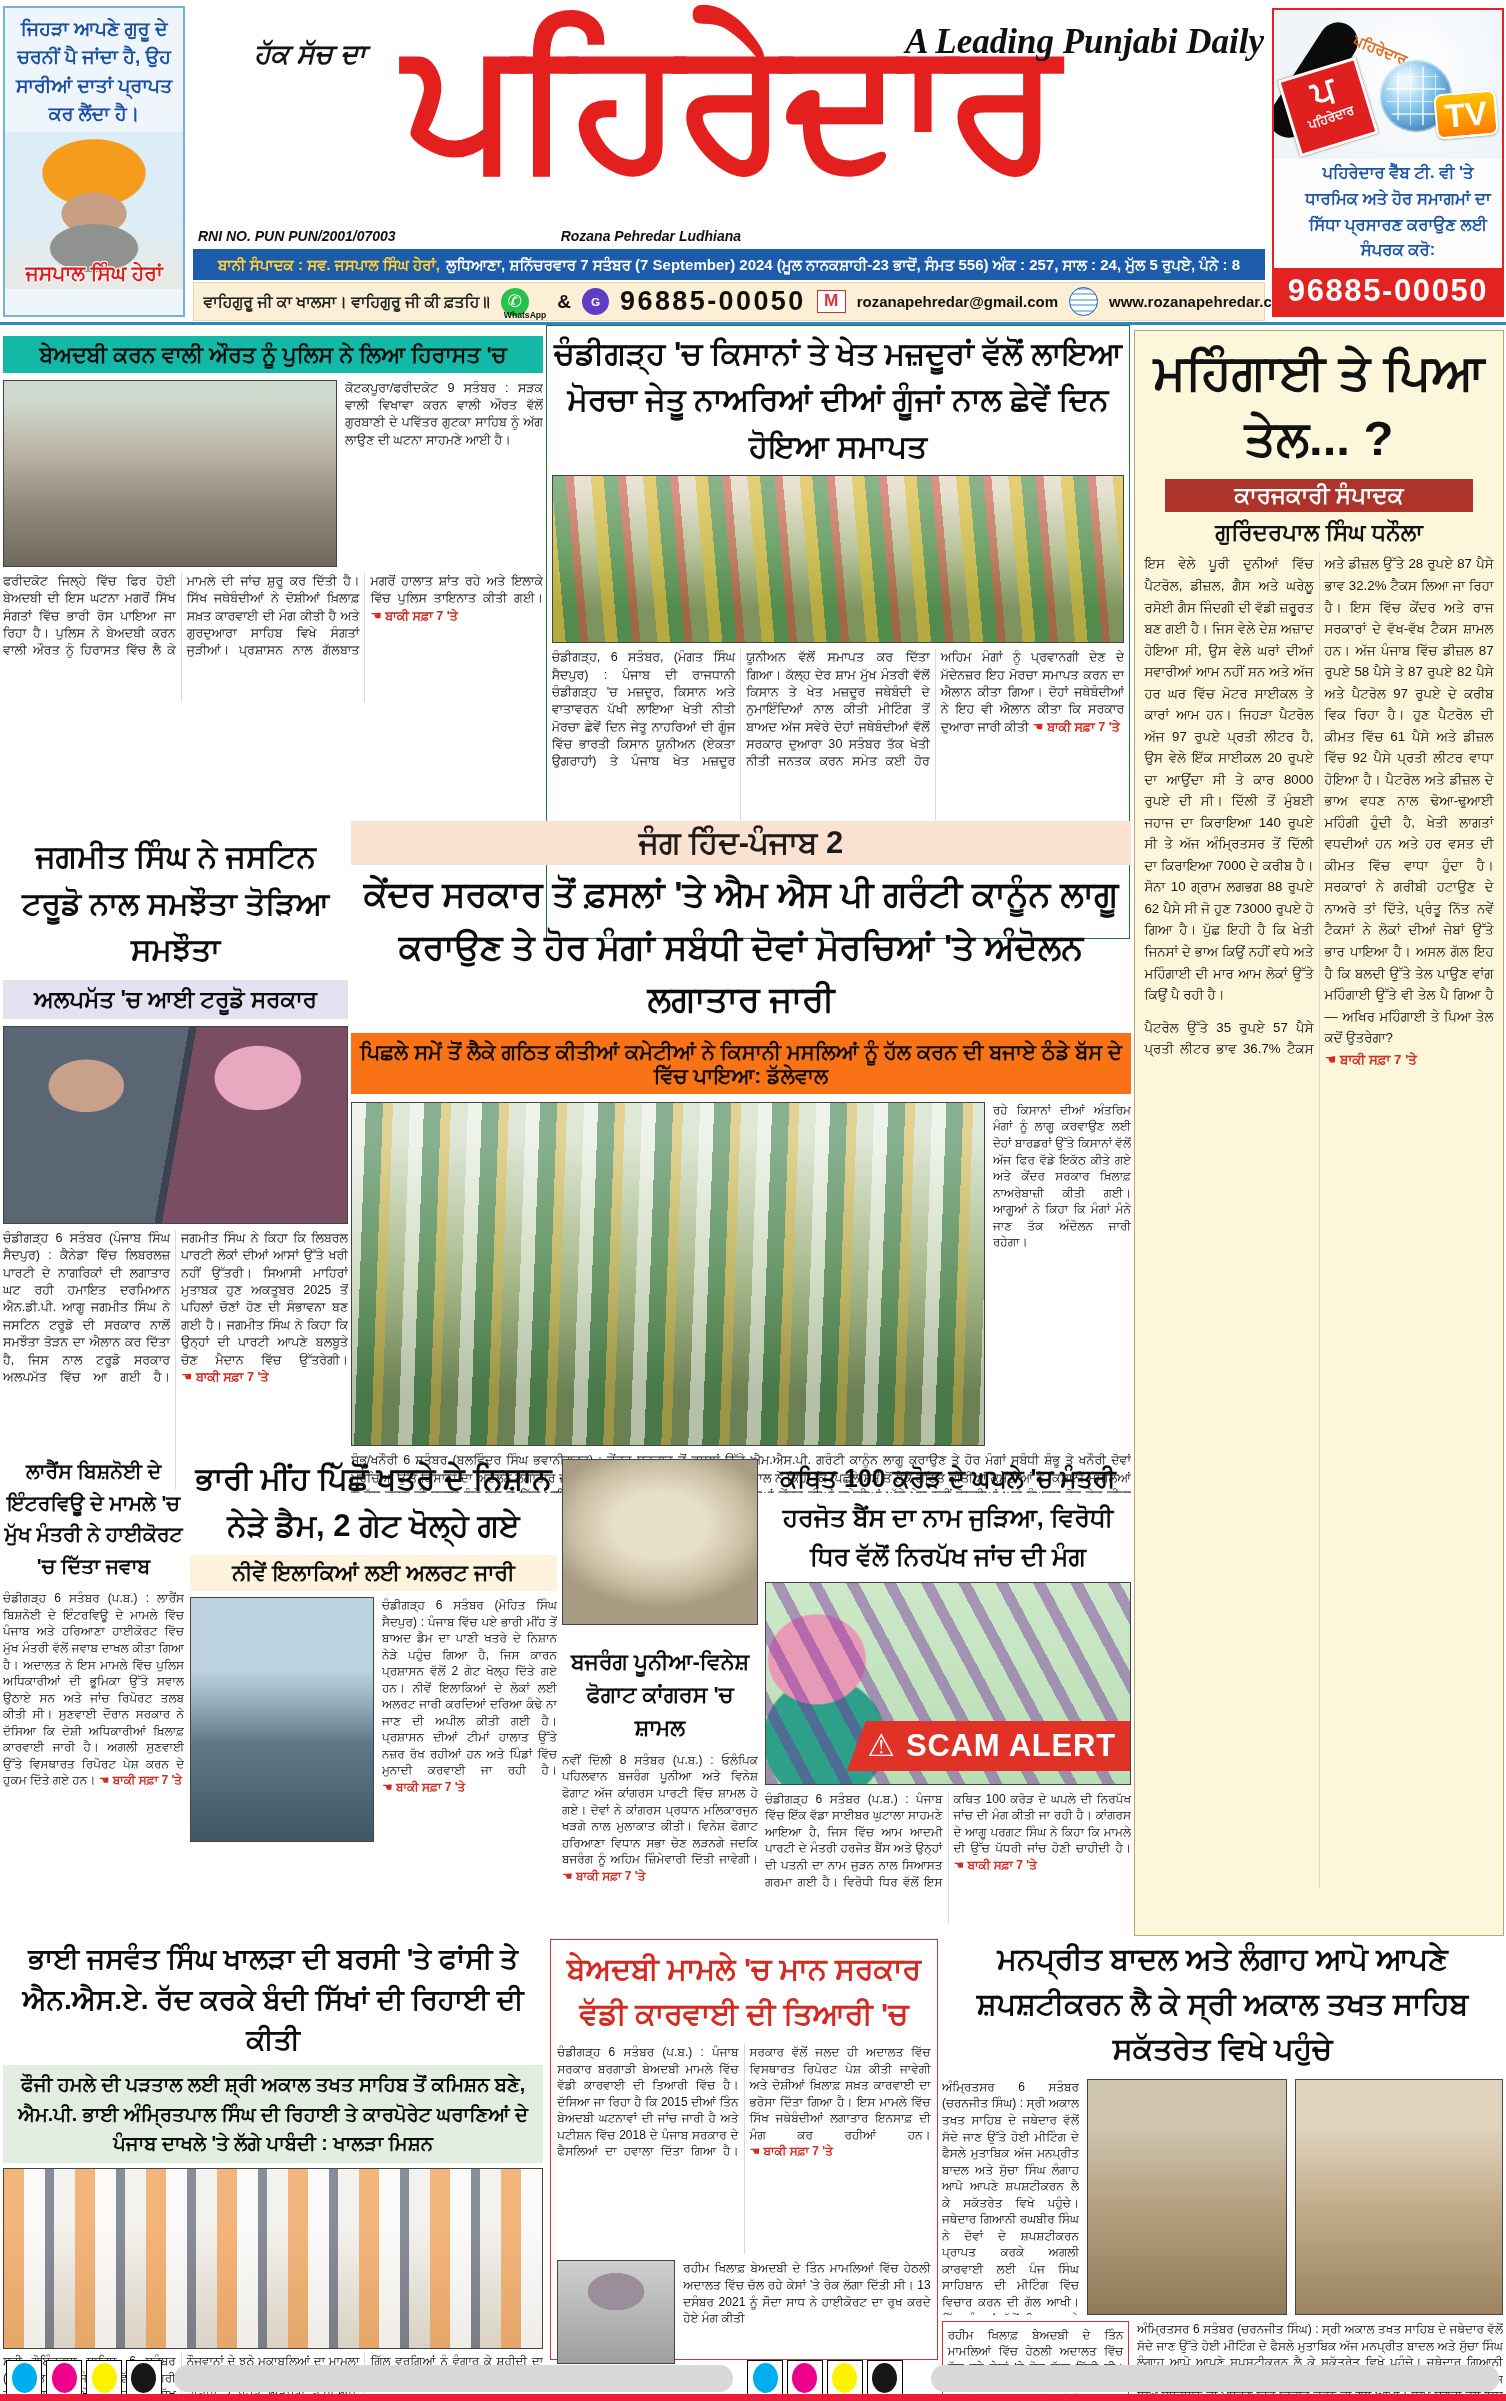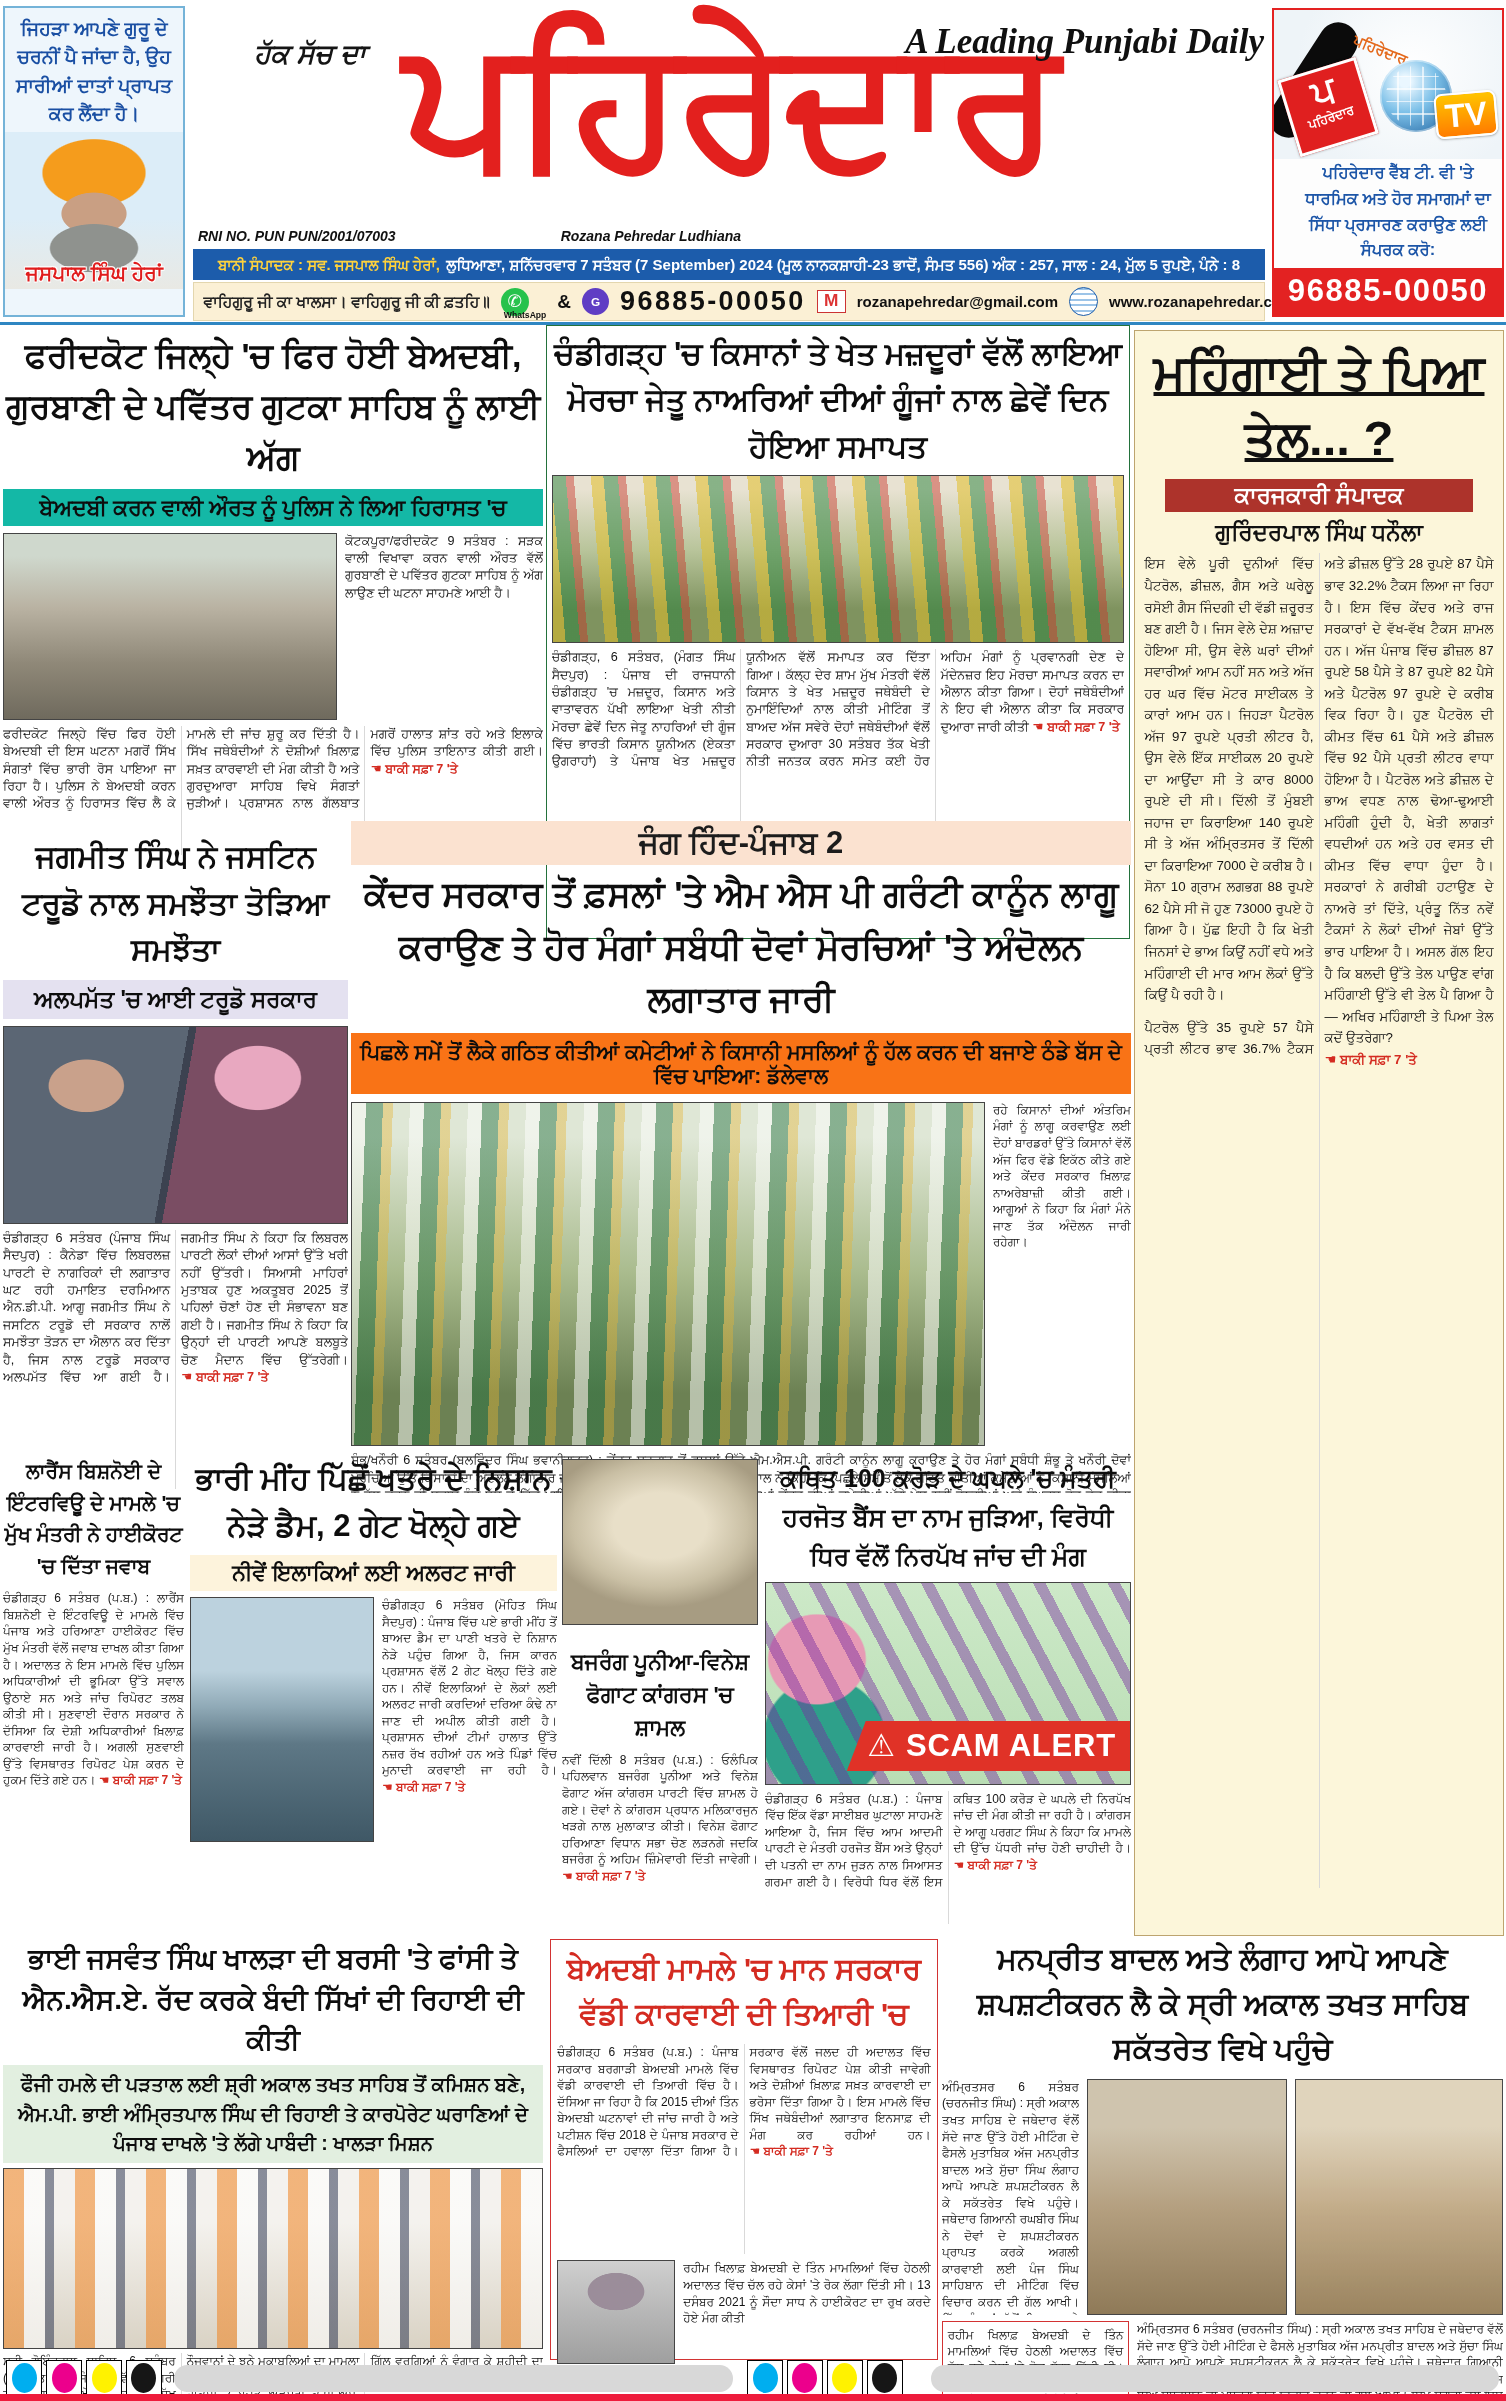--- a/index.html
+++ b/index.html
@@ -104,21 +104,21 @@
       radial-gradient(ellipse 30% 55% at 16% 78%,#2ea08a 55%,transparent 57%),
       linear-gradient(#cde9c8,#b9ddb4);}
   .ribbon{position:absolute;right:0;bottom:12.6px;height:50px;min-width:66%;background:#e03227;color:#fff;
       display:flex;align-items:center;gap:11px;padding:0 14px 0 20.4px;
       clip-path:polygon(19px 0,100% 0,100% 100%,0 100%);}
   .ribbon .tri{font-size:31px;line-height:1;}
   .ribbon .stx{font-weight:800;font-size:31px;letter-spacing:0.8px;white-space:nowrap;}
   
   .edit{left:1134px;top:330px;width:370px;height:1606px;background:#fcf6da;border:1.6px solid #bda46f;
       box-sizing:border-box;padding:7.9px 9.4px;}
-  .edit .ehl{font-size:49px;line-height:1.35;font-weight:800;text-align:center;text-decoration:underline;}
+  .edit .ehl{font-size:49px;line-height:1.35;font-weight:800;text-align:center;}
   .edit .eband{background:#ad332b;color:#fff;font-weight:800;font-size:23px;text-align:center;
       padding:3.1px 0;margin:7.9px 20.4px 6.3px;}
   .edit .eauth{font-weight:800;font-size:23px;text-align:center;margin-bottom:7.9px;}
   .edit .ebd{font-size:13.3px;line-height:1.62;}
   
   .hindband{left:351px;top:821px;width:780px;height:44px;background:#fbe2d0;display:flex;align-items:center;
       justify-content:center;font-size:31px;font-weight:800;color:#1c1c1c;}
   
   .reg{width:36px;height:36px;background:#fff;border:1.6px solid #000;display:flex;align-items:center;
       justify-content:center;box-sizing:border-box;}
@@ -173,21 +173,20 @@
     <div class="tvglobe"></div>
     <div class="tvbadge">TV</div>
   </div>
   <div class="tvtext">ਪਹਿਰੇਦਾਰ ਵੈੱਬ ਟੀ. ਵੀ 'ਤੇ ਧਾਰਮਿਕ ਅਤੇ ਹੋਰ ਸਮਾਗਮਾਂ ਦਾ ਸਿੱਧਾ ਪ੍ਰਸਾਰਣ ਕਰਾਉਣ ਲਈ ਸੰਪਰਕ ਕਰੋ:</div>
   <div class="tvphone">96885-00050</div>
 </div>
 
 <div class="abs hdrule"></div>
 
 <div class="abs" style="left:3.1px;top:330px;width:540px;">
-  <div class="hl" style="font-size:34px;line-height:1.5;">ਫਰੀਦਕੋਟ ਜਿਲ੍ਹੇ 'ਚ ਫਿਰ ਹੋਈ ਬੇਅਦਬੀ, ਗੁਰਬਾਣੀ ਦੇ ਪਵਿੱਤਰ ਗੁਟਕਾ ਸਾਹਿਬ ਨੂੰ ਲਾਈ ਅੱਗ</div>
   <div class="sub" style="background:#14b8a6;font-size:22px;padding:5.5px 3.1px;margin-top:6.3px;">ਬੇਅਦਬੀ ਕਰਨ ਵਾਲੀ ਔਰਤ ਨੂੰ ਪੁਲਿਸ ਨੇ ਲਿਆ ਹਿਰਾਸਤ 'ਚ</div>
   <div style="display:flex;gap:7.9px;margin-top:6.3px;">
     <div class="ph ph-beadbi" style="width:334px;height:187px;flex:0 0 auto;"></div>
     <div class="bd" style="flex:1;height:187px;">ਕੋਟਕਪੂਰਾ/ਫਰੀਦਕੋਟ 9 ਸਤੰਬਰ : ਸੜਕ ਵਾਲੀ ਵਿਖਾਵਾ ਕਰਨ ਵਾਲੀ ਔਰਤ ਵੱਲੋਂ ਗੁਰਬਾਣੀ ਦੇ ਪਵਿੱਤਰ ਗੁਟਕਾ ਸਾਹਿਬ ਨੂੰ ਅੱਗ ਲਾਉਣ ਦੀ ਘਟਨਾ ਸਾਹਮਣੇ ਆਈ ਹੈ।</div>
   </div>
   <div class="bd cols3" style="height:129px;margin-top:6.3px;">
     <span>ਫਰੀਦਕੋਟ ਜਿਲ੍ਹੇ ਵਿੱਚ ਫਿਰ ਹੋਈ ਬੇਅਦਬੀ ਦੀ ਇਸ ਘਟਨਾ ਮਗਰੋਂ ਸਿੱਖ ਸੰਗਤਾਂ ਵਿੱਚ ਭਾਰੀ ਰੋਸ ਪਾਇਆ ਜਾ ਰਿਹਾ ਹੈ। ਪੁਲਿਸ ਨੇ ਬੇਅਦਬੀ ਕਰਨ ਵਾਲੀ ਔਰਤ ਨੂੰ ਹਿਰਾਸਤ ਵਿੱਚ ਲੈ ਕੇ ਮਾਮਲੇ ਦੀ ਜਾਂਚ ਸ਼ੁਰੂ ਕਰ ਦਿੱਤੀ ਹੈ। ਸਿੱਖ ਜਥੇਬੰਦੀਆਂ ਨੇ ਦੋਸ਼ੀਆਂ ਖ਼ਿਲਾਫ਼ ਸਖ਼ਤ ਕਾਰਵਾਈ ਦੀ ਮੰਗ ਕੀਤੀ ਹੈ ਅਤੇ ਗੁਰਦੁਆਰਾ ਸਾਹਿਬ ਵਿਖੇ ਸੰਗਤਾਂ ਜੁੜੀਆਂ। ਪ੍ਰਸ਼ਾਸਨ ਨਾਲ ਗੱਲਬਾਤ ਮਗਰੋਂ ਹਾਲਾਤ ਸ਼ਾਂਤ ਰਹੇ ਅਤੇ ਇਲਾਕੇ ਵਿੱਚ ਪੁਲਿਸ ਤਾਇਨਾਤ ਕੀਤੀ ਗਈ।</span>
     <span class="more">☚ ਬਾਕੀ ਸਫ਼ਾ 7 'ਤੇ</span>
   </div>
 </div>

